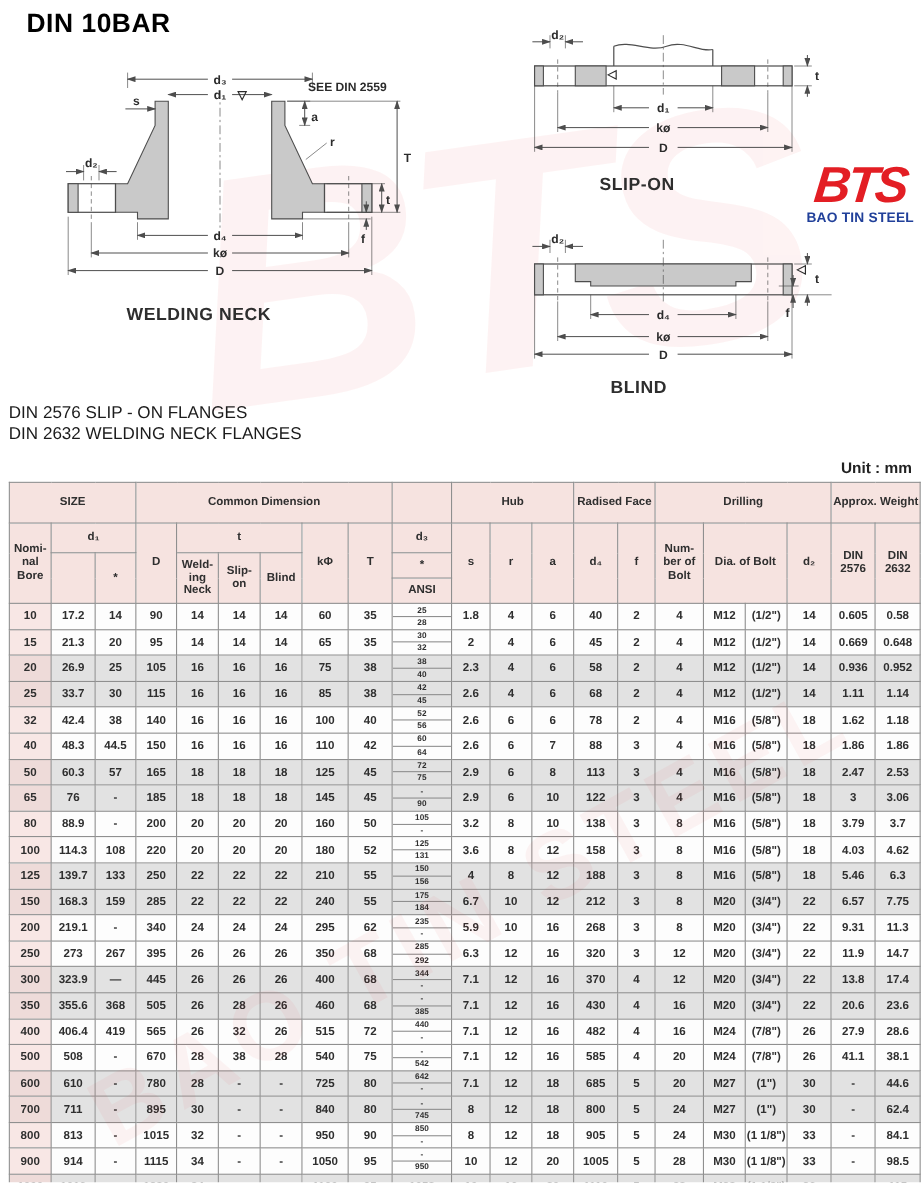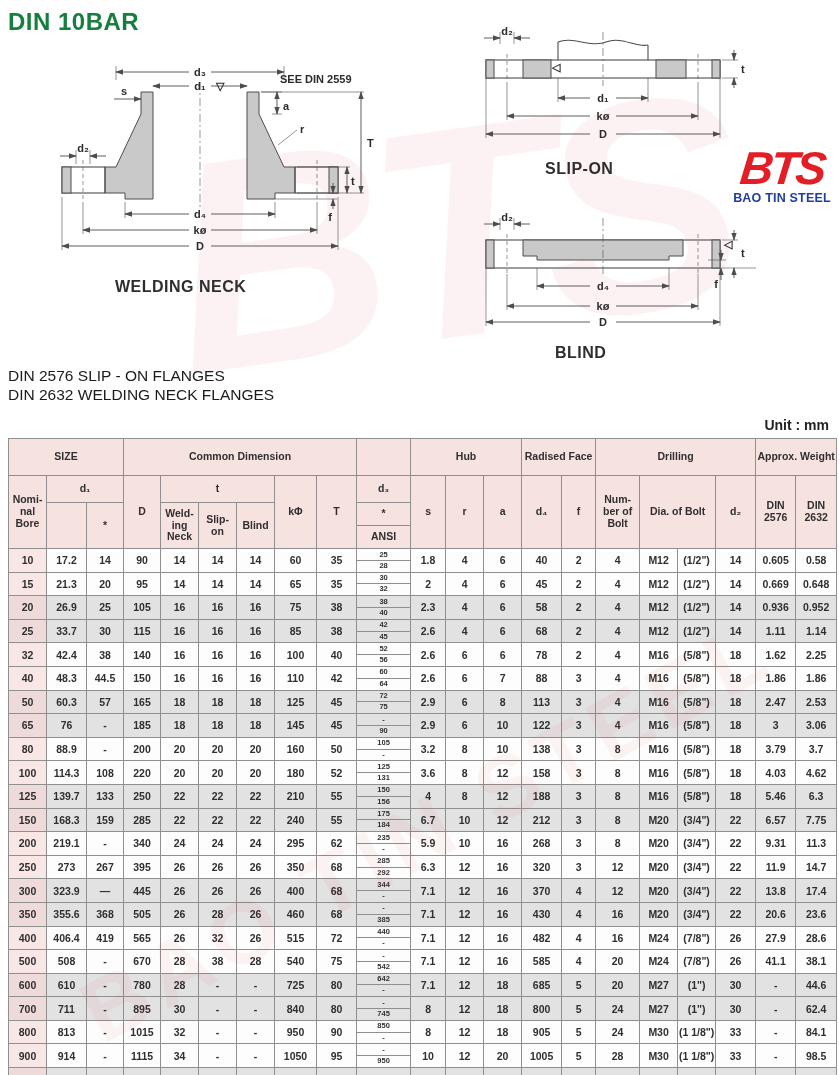--- a/index.html
+++ b/index.html
@@ -3,21 +3,21 @@
 <meta charset="utf-8">
 <style>
   html,body{margin:0;padding:0;background:#ffffff;}
   .page{position:relative;width:839px;height:1075px;background:#ffffff;overflow:hidden;
         font-family:"Liberation Sans",sans-serif;color:#222;}
   
   .wm{position:absolute;color:#e31e24;font-weight:900;pointer-events:none;white-space:nowrap;}
   .wm1{font-size:300px;font-style:italic;letter-spacing:-14px;left:170px;top:60px;opacity:0.05;transform:rotate(-8deg);}
   .wm2{font-size:88px;letter-spacing:8px;left:40px;top:780px;opacity:0.045;transform:rotate(-29deg);z-index:6;}
   
-  .page-title{position:absolute;left:8px;top:8px;font-size:24px;font-weight:800;color:#15803d;letter-spacing:0.5px;}
+  .page-title{position:absolute;left:24px;top:8px;font-size:24px;font-weight:800;color:#000000;letter-spacing:0.5px;}
   .notes{position:absolute;left:8px;top:366px;}
   .notes div{font-size:15.5px;font-weight:400;color:#1b1b1b;line-height:19px;}
   .unit{position:absolute;right:10px;top:417px;font-size:14px;font-weight:700;color:#222;margin-left:8px;}
   
   .logo{position:absolute;left:726px;top:146px;width:112px;text-align:center;z-index:2;}
   .logo .bts{display:block;font-size:46px;line-height:44px;font-weight:900;font-style:italic;
              color:#e31e24;letter-spacing:-3px;transform:skewX(-6deg);}
   .logo .sub{display:block;font-size:12.5px;font-weight:800;color:#21409a;letter-spacing:0.2px;margin-top:1px;}
   
   .diag{position:absolute;z-index:1;}
@@ -428,21 +428,21 @@
           <td>2.6</td>
           <td>6</td>
           <td>6</td>
           <td>78</td>
           <td>2</td>
           <td>4</td>
           <td>M16</td>
           <td>(5/8")</td>
           <td>18</td>
           <td>1.62</td>
-          <td>2.25</td>
+          <td>1.18</td>
         </tr>
         <tr>
           <td class="c-bore">40</td>
           <td>48.3</td>
           <td>44.5</td>
           <td>150</td>
           <td>16</td>
           <td>16</td>
           <td>16</td>
           <td>110</td>

